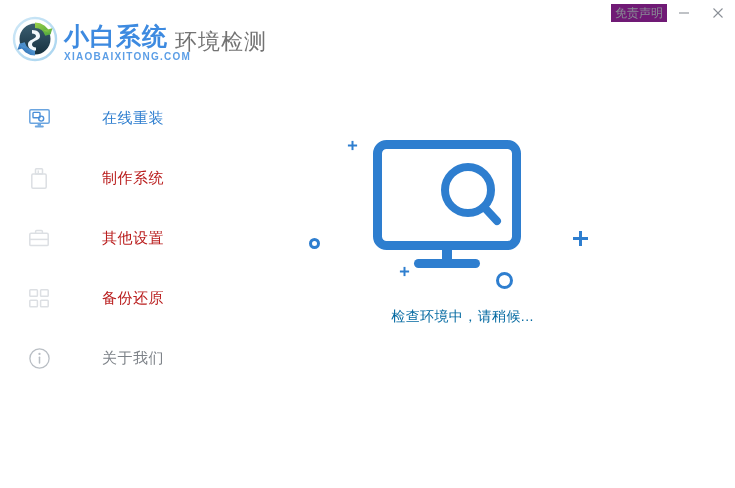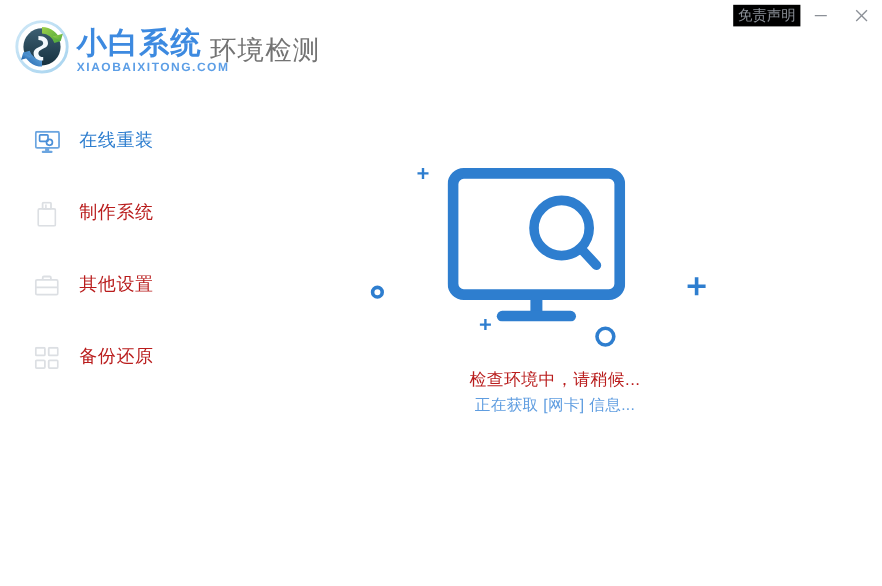--- a/index.html
+++ b/index.html
@@ -29,21 +29,21 @@
     position: absolute;
     top: 0; right: 0;
     height: 26px;
     display: flex;
     align-items: center;
   }
 
   .disclaimer-link {
     font-size: 12px;
     color: #8a8f96;
-    background: #000000;
+    background: #701a75;
     padding: 2px 4px;
     line-height: 14px;
     cursor: pointer;
     white-space: nowrap;
   }
 
   .win-btn {
     width: 34px;
     height: 26px;
     display: flex;
@@ -114,20 +114,21 @@
     width: 190px;
   }
 
   .nav-item {
     height: 36px;
     display: flex;
     align-items: center;
     padding-left: 28px;
     margin-bottom: 24px;
     cursor: pointer;
+    gap: 36px;
   }
 
   .nav-icon {
     width: 22px;
     height: 22px;
     flex: none;
     display: flex;
     align-items: center;
     justify-content: center;
   }
@@ -187,21 +188,21 @@
   .status {
     position: absolute;
     left: 0;
     top: 205px;
     width: 545px;
     text-align: center;
   }
 
   .status-main {
     font-size: 14px;
-    color: #b91c1c;
+    color: #0369a1;
     line-height: 22px;
     letter-spacing: 0.4px;
   }
 
   .status-sub {
     font-size: 13px;
     color: #5f9de0;
     line-height: 22px;
     letter-spacing: 0.3px;
   }
@@ -312,20 +313,30 @@
       <svg width="20" height="19" viewBox="0 0 20 19">
         <rect x="0.8" y="0.8" width="7.6" height="6.4" rx="0.8" fill="none" stroke="#dcdfe3" stroke-width="1.5"></rect>
         <rect x="11.6" y="0.8" width="7.6" height="6.4" rx="0.8" fill="none" stroke="#dcdfe3" stroke-width="1.5"></rect>
         <rect x="0.8" y="11.3" width="7.6" height="6.4" rx="0.8" fill="none" stroke="#dcdfe3" stroke-width="1.5"></rect>
         <rect x="11.6" y="11.3" width="7.6" height="6.4" rx="0.8" fill="none" stroke="#dcdfe3" stroke-width="1.5"></rect>
       </svg>
     </span>
     <span class="nav-label">备份还原</span>
   </div>
 
+  <div class="nav-item about">
+    <span class="nav-icon">
+      <svg width="21" height="21" viewBox="0 0 21 21">
+        <circle cx="10.5" cy="10.5" r="9.6" fill="none" stroke="#b9bec4" stroke-width="1.3"></circle>
+        <circle cx="10.5" cy="5.9" r="1.15" fill="#b9bec4"></circle>
+        <rect x="9.75" y="8.5" width="1.5" height="7.3" rx="0.7" fill="#b9bec4"></rect>
+      </svg>
+    </span>
+    <span class="nav-label">关于我们</span>
+  </div>
 
 </div>
 
 <div class="stage">
 
   <div class="deco" style="left:157px; top:37px;">
     <svg class="plus-sm" viewBox="0 0 11 11">
       <line x1="5.5" y1="0.9" x2="5.5" y2="10.1" stroke="#2e7ecf" stroke-width="2"></line>
       <line x1="0.9" y1="5.5" x2="10.1" y2="5.5" stroke="#2e7ecf" stroke-width="2"></line>
     </svg>
@@ -354,16 +365,15 @@
 
   <div class="deco" style="left:382px; top:130px;">
     <svg class="plus-lg" viewBox="0 0 17 17">
       <line x1="8.5" y1="1" x2="8.5" y2="16" stroke="#2e7ecf" stroke-width="3"></line>
       <line x1="1" y1="8.5" x2="16" y2="8.5" stroke="#2e7ecf" stroke-width="3"></line>
     </svg>
   </div>
 
   <div class="status">
     <div class="status-main">检查环境中，请稍候...</div>
-    <div class="status-sub">正在获取 [网卡] 信息...</div>
   </div>
 
 </div>
 
 </body></html>

